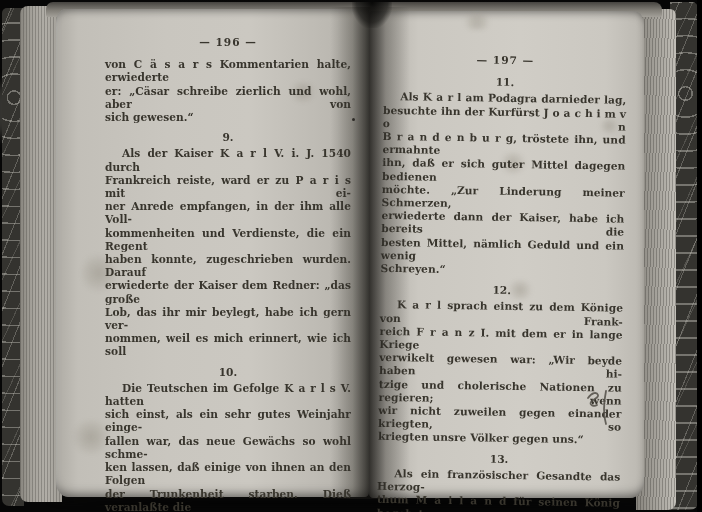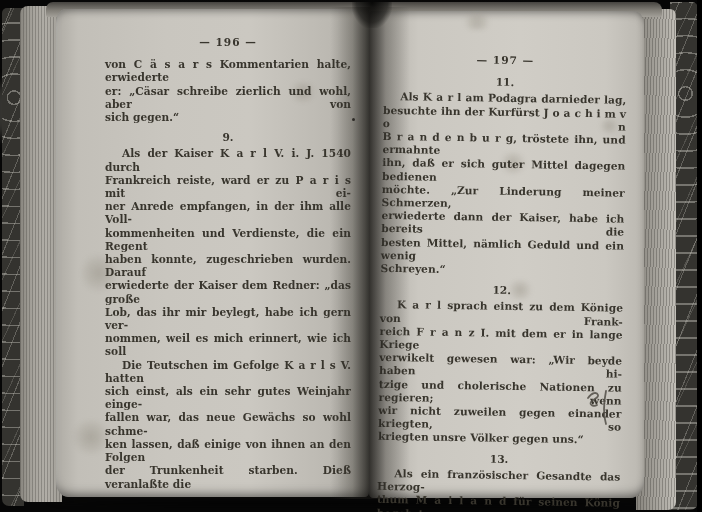--- a/index.html
+++ b/index.html
@@ -89,33 +89,34 @@
   <div class="stain" style="left:506px;top:280px;width:28px;height:20px;"></div>
   <div class="stain" style="left:598px;top:118px;width:22px;height:16px;"></div>
   <div class="speck" style="left:352px;top:118px;"></div>
 
   <div class="page-text lp-text">
     <div class="pg-header">— 196 —</div>
     <div>
         <div class="para">
           <div class="line">von C ä s a r s Kommentarien halte, erwiederte</div>
           <div class="line">er: „Cäsar schreibe zierlich und wohl, aber von</div>
-          <div class="line">sich gegen.“</div>
+          <div class="line">sich gewesen.“</div>
         </div>
         <div class="head">9.</div>
         <div class="para indent">
           <div class="line">Als der Kaiser K a r l V. i. J. 1540 durch</div>
           <div class="line">Frankreich reiste, ward er zu P a r i s mit ei-</div>
           <div class="line">ner Anrede empfangen, in der ihm alle Voll-</div>
           <div class="line">kommenheiten und Verdienste, die ein Regent</div>
           <div class="line">haben konnte, zugeschrieben wurden. Darauf</div>
           <div class="line">erwiederte der Kaiser dem Redner: „das große</div>
           <div class="line">Lob, das ihr mir beylegt, habe ich gern ver-</div>
           <div class="line">nommen, weil es mich erinnert, wie ich soll</div>
         </div>
+        <div class="head">10.</div>
         <div class="para indent">
           <div class="line">Die Teutschen im Gefolge K a r l s V. hatten</div>
           <div class="line">sich einst, als ein sehr gutes Weinjahr einge-</div>
           <div class="line">fallen war, das neue Gewächs so wohl schme-</div>
           <div class="line">ken lassen, daß einige von ihnen an den Folgen</div>
           <div class="line">der Trunkenheit starben. Dieß veranlaßte die</div>
         </div>
       </div>
   </div>
 

